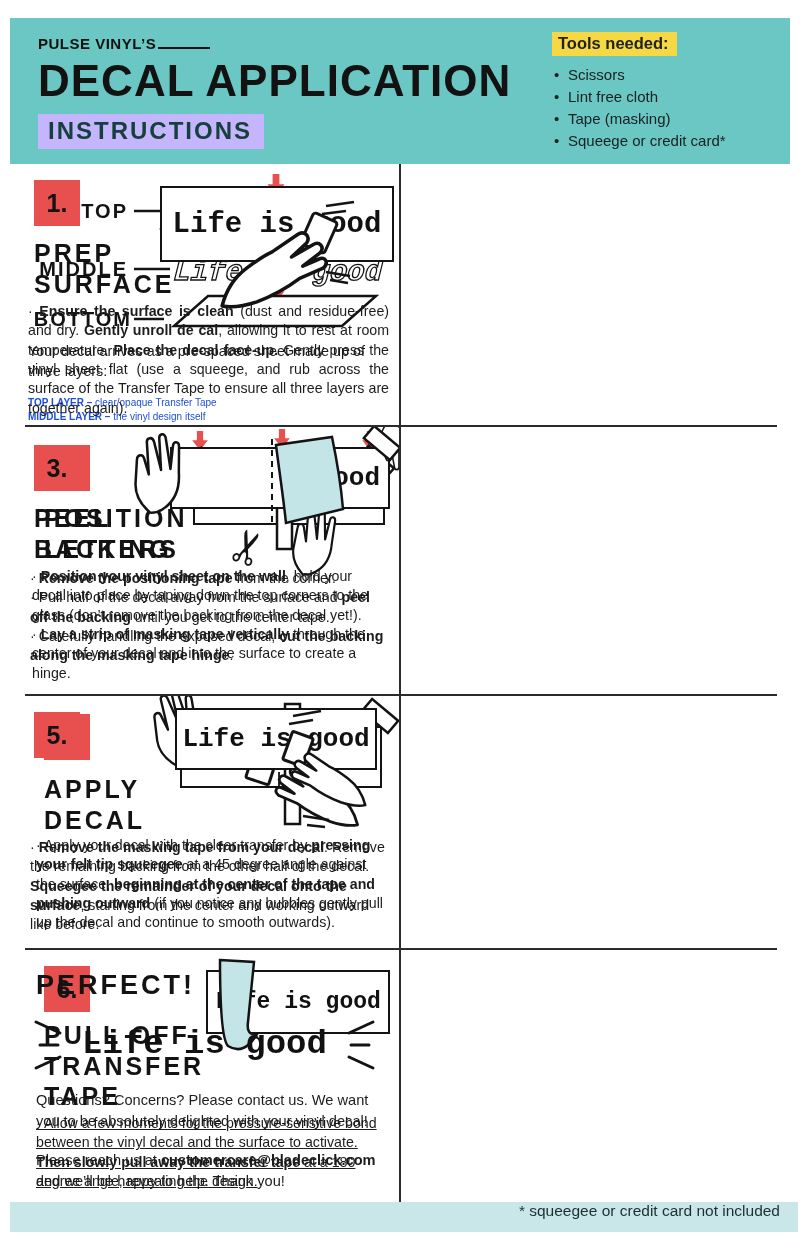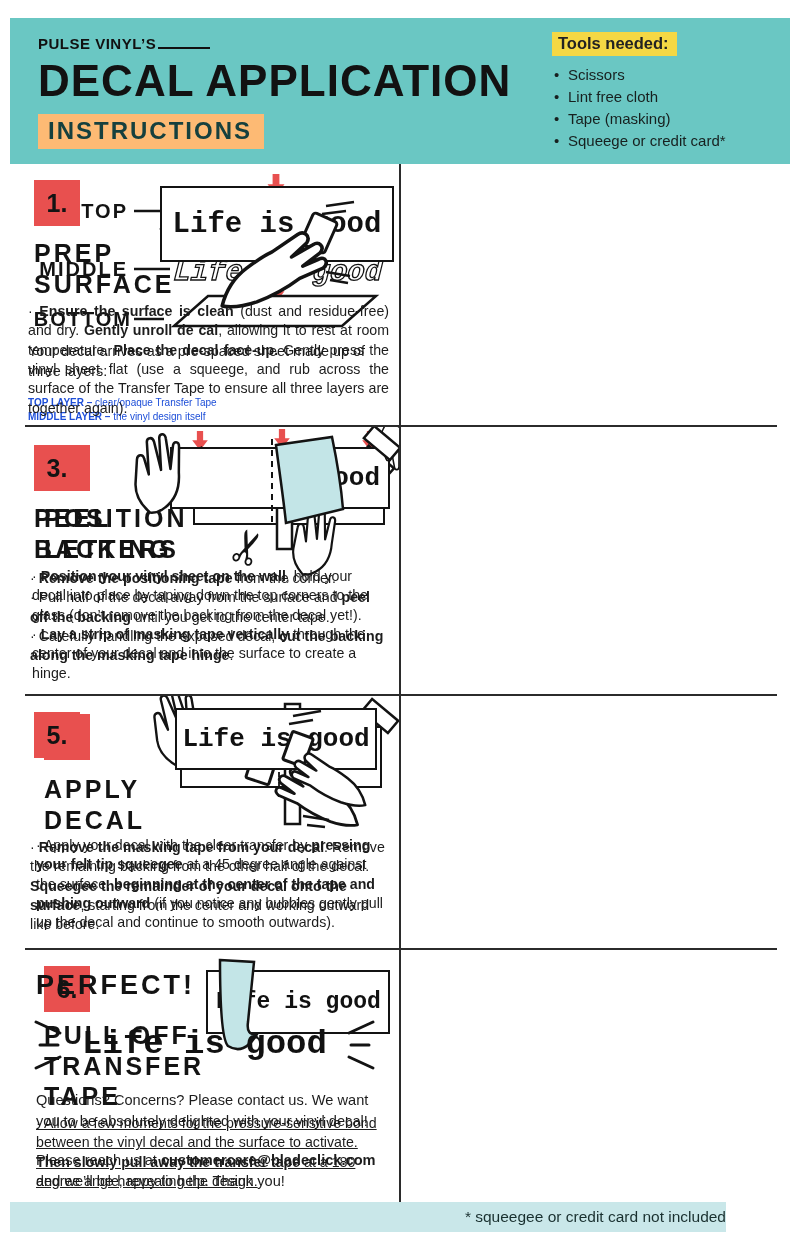--- a/index.html
+++ b/index.html
@@ -6,21 +6,21 @@
   html,body { background:#ffffff; }
   body { font-family:"Liberation Sans", sans-serif; color:#161616; width:800px; }
 
   .page { position:relative; width:800px; height:1237px; background:#fff; padding:18px 10px 0 10px; overflow:hidden; }
 
   
   .masthead { position:relative; width:780px; height:146px; background:#6AC7C3; padding:16px 28px; }
   .brand { font-size:15px; font-weight:700; letter-spacing:0.5px; color:#111; display:flex; align-items:baseline; }
   .brand-underline { display:inline-block; width:52px; border-bottom:2px solid #111; height:1em; margin-left:2px; }
   .masthead-title { font-size:44px; font-weight:700; letter-spacing:1px; color:#121212; margin-top:4px; }
-  .masthead-subtitle { display:inline-block; background:#fdba74; color:#123; font-size:24px; font-weight:700; letter-spacing:2px; padding:3px 12px 4px 10px; margin-top:8px; color:#16403e; }
+  .masthead-subtitle { display:inline-block; background:#c4b5fd; color:#123; font-size:24px; font-weight:700; letter-spacing:2px; padding:3px 12px 4px 10px; margin-top:8px; color:#16403e; }
   .tools { position:absolute; right:26px; top:14px; width:212px; }
   .tools-label { display:inline-block; background:#F5D844; font-size:16.5px; font-weight:700; color:#222; padding:2px 8px 3px 6px; }
   .tools-list { list-style:none; margin-top:8px; }
   .tools-list li { font-size:15px; line-height:22px; color:#17201f; padding-left:16px; position:relative; }
   .tools-list li::before { content:"•"; position:absolute; left:2px; top:0; font-size:15px; }
 
   
   .content { position:relative; width:780px; height:1038px; background:#fff; }
   .vline { position:absolute; left:389px; top:0; width:2px; height:1038px; background:#2b2b2b; }
   .hsep { position:absolute; left:15px; width:752px; height:2px; background:#2b2b2b; }
@@ -53,21 +53,21 @@
   .layer-list { margin-top:14px; font-size:10px; line-height:1.42; color:#1d4ed8; }
 
   
   .perfect-head { position:absolute; left:26px; top:20px; font-size:27px; font-weight:700; letter-spacing:3px; color:#131313; }
   .perfect-decal { position:absolute; left:0; top:66px; width:100%; display:flex; align-items:center; justify-content:center; gap:16px; }
   .perfect-decal .dtext { font-size:34px; }
   .closing-para { position:absolute; left:26px; right:14px; font-size:14.6px; line-height:1.42; color:#1c1c1c; }
   .p1 { top:140px; } .p2 { top:200px; }
 
   
-  .footnote-bar { position:relative; width:716px; height:30px; background:#C9E7E9; display:flex; align-items:center; justify-content:flex-end; }
+  .footnote-bar { position:relative; width:788px; height:30px; background:#C9E7E9; display:flex; align-items:flex-start; justify-content:flex-end; padding-right:18px; }
   .footnote-text { font-size:15.5px; color:#19302f; }
 
   svg text.svg-label { font-family:"Liberation Sans",sans-serif; }
   svg text.svg-mono { font-family:"Liberation Mono","DejaVu Sans Mono",monospace; font-weight:700; }
 </style>
 </head>
 <body>
 
 <svg width="0" height="0" style="position:absolute" aria-hidden="true">
   <defs>

